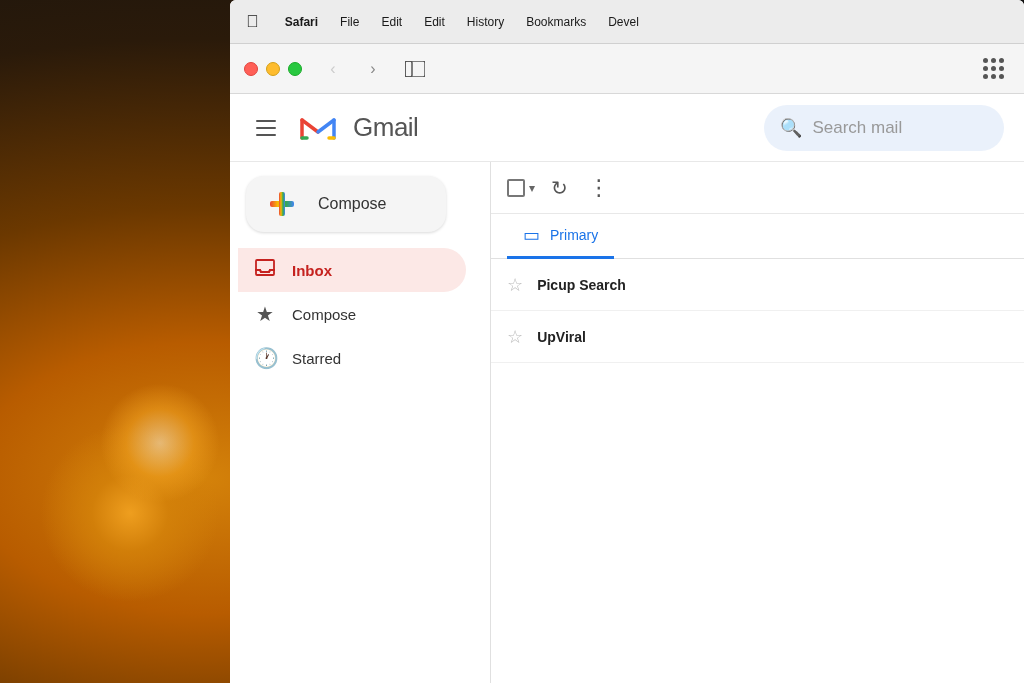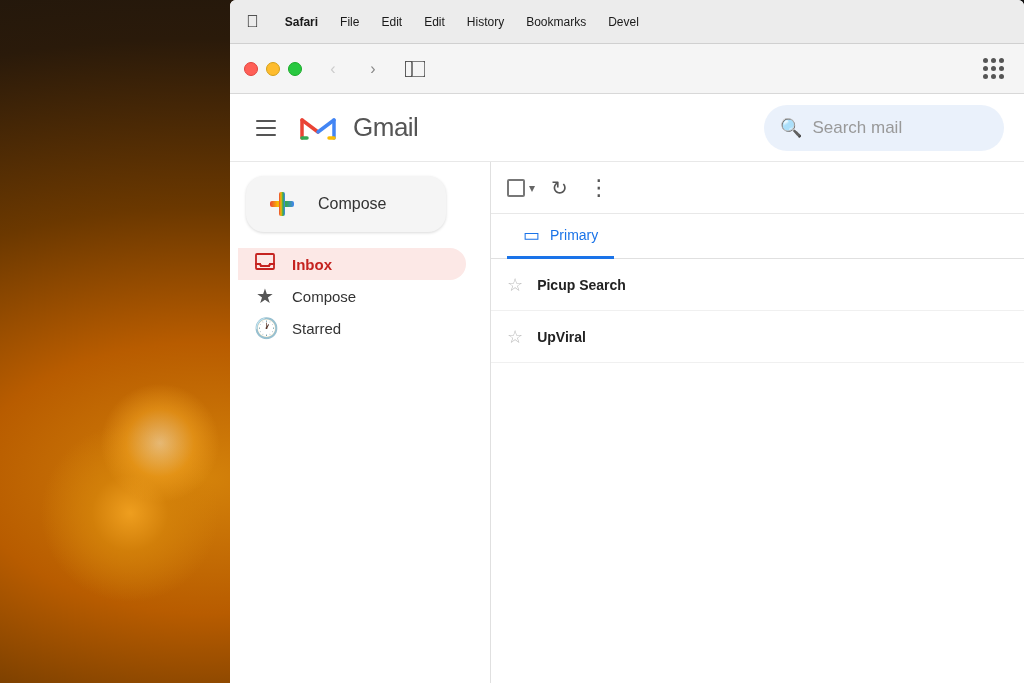--- a/index.html
+++ b/index.html
@@ -230,21 +230,21 @@
       color: #333;
     }
 
     .sidebar-item {
       display: flex;
       align-items: center;
       gap: 16px;
       padding: 8px 16px;
       border-radius: 0 24px 24px 0;
       cursor: pointer;
-      height: 32px;
+      height: 44px;
       margin-right: 16px;
     }
 
     .sidebar-item.active {
       background: #fce8e6;
     }
 
     .sidebar-item-icon {
       font-size: 20px;
       width: 22px;

